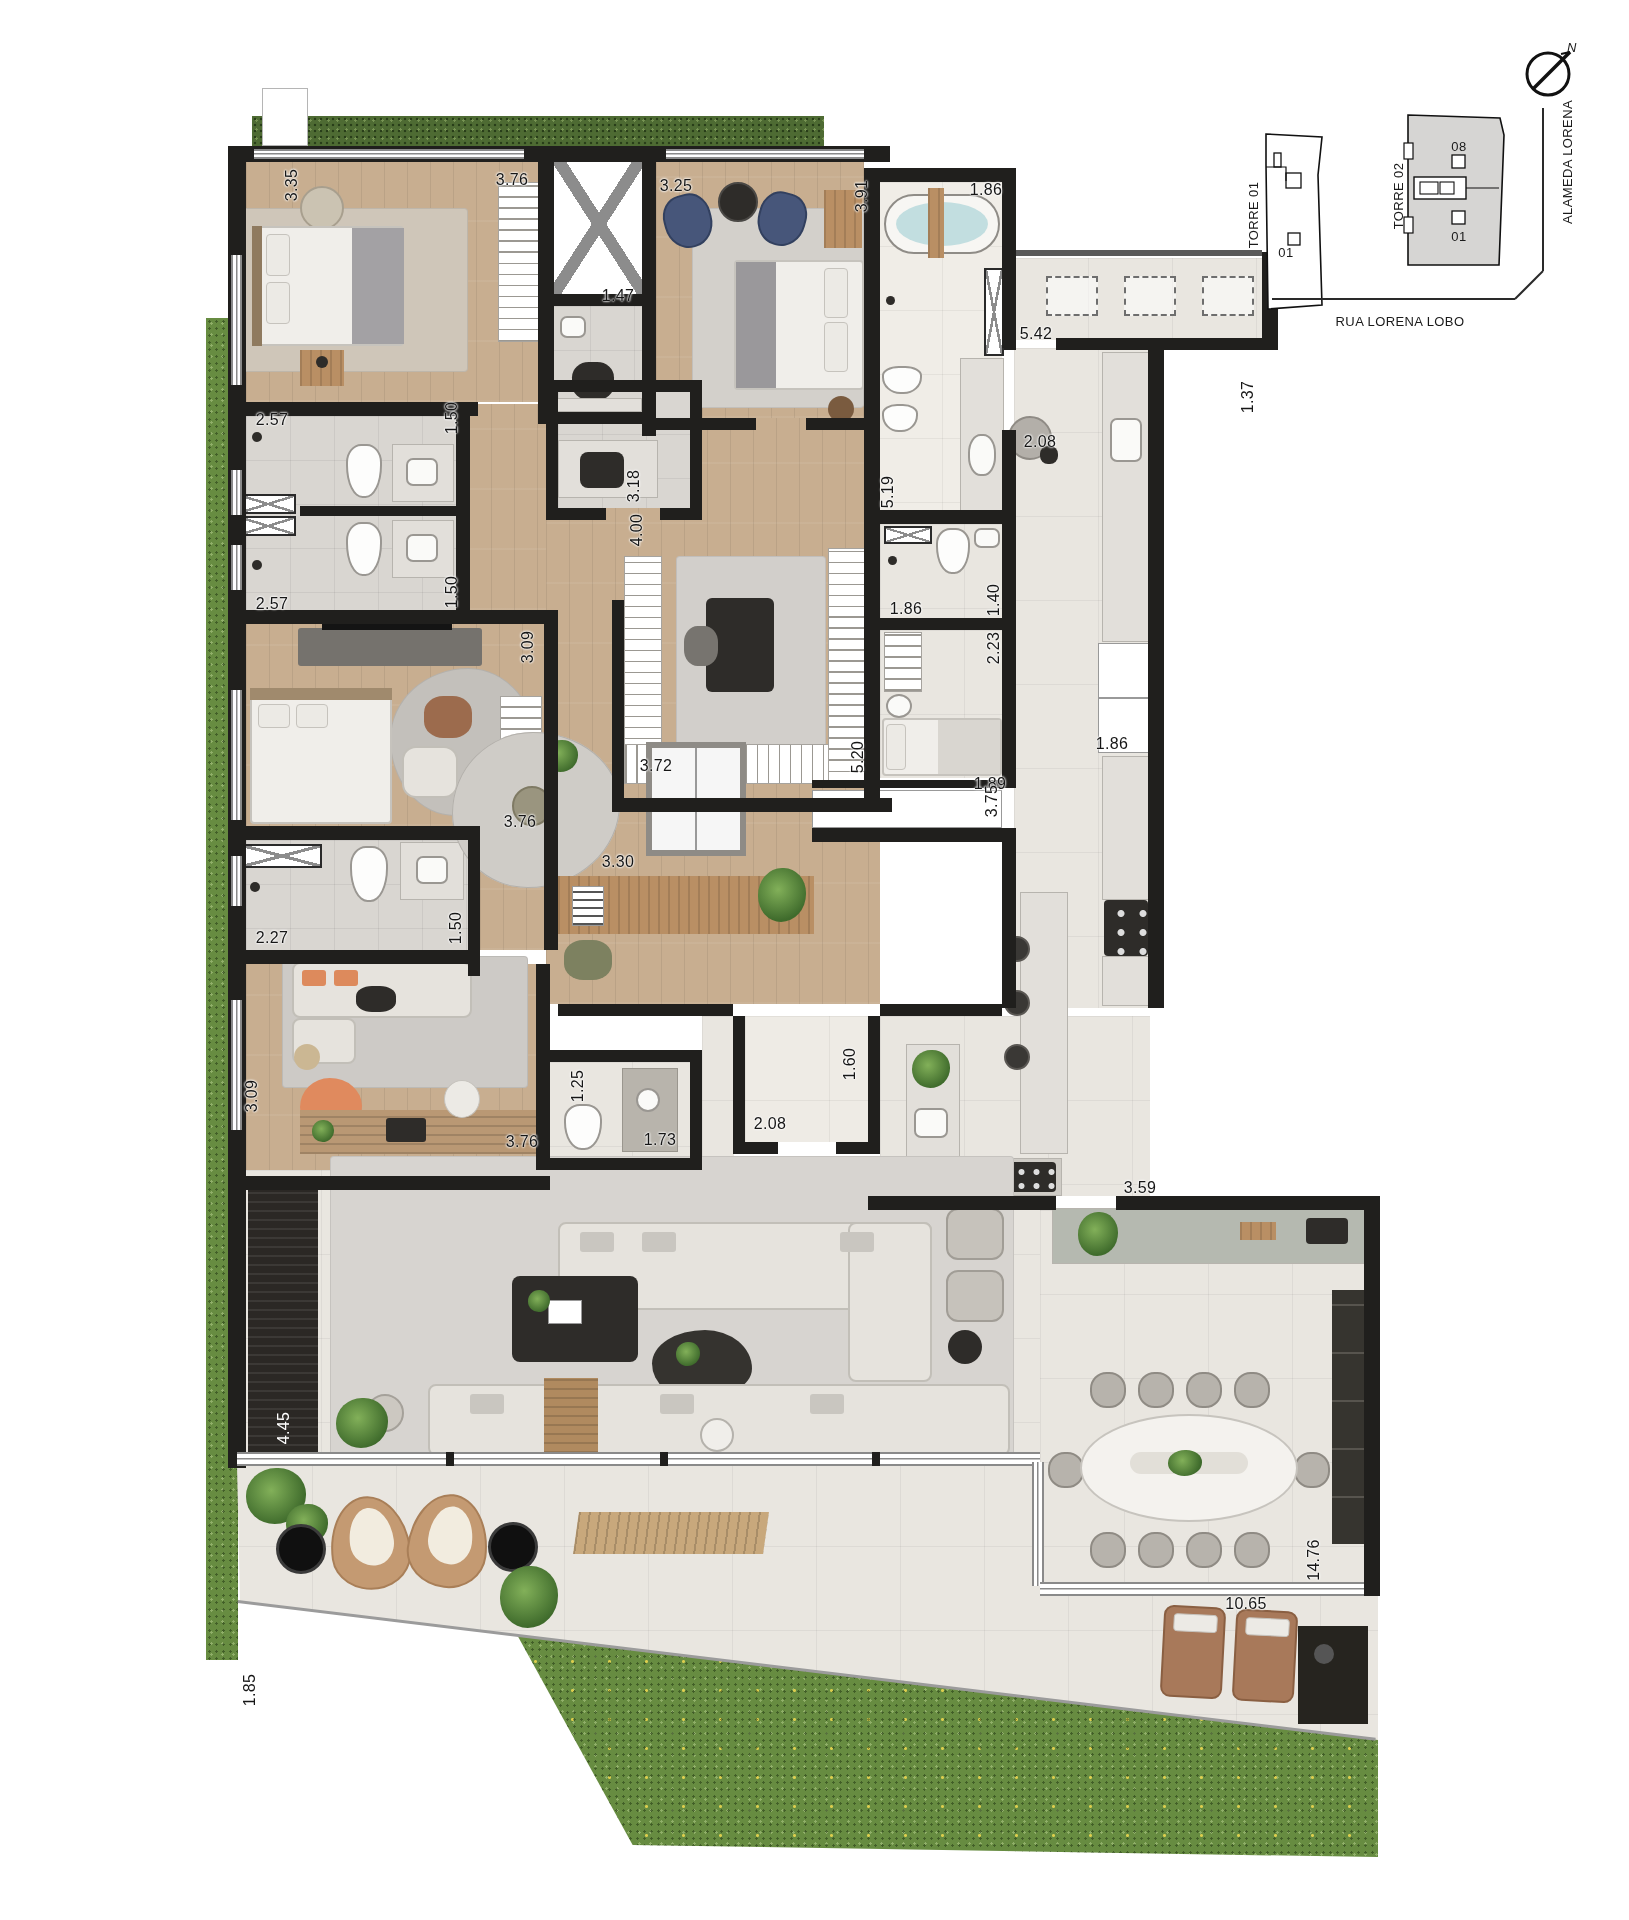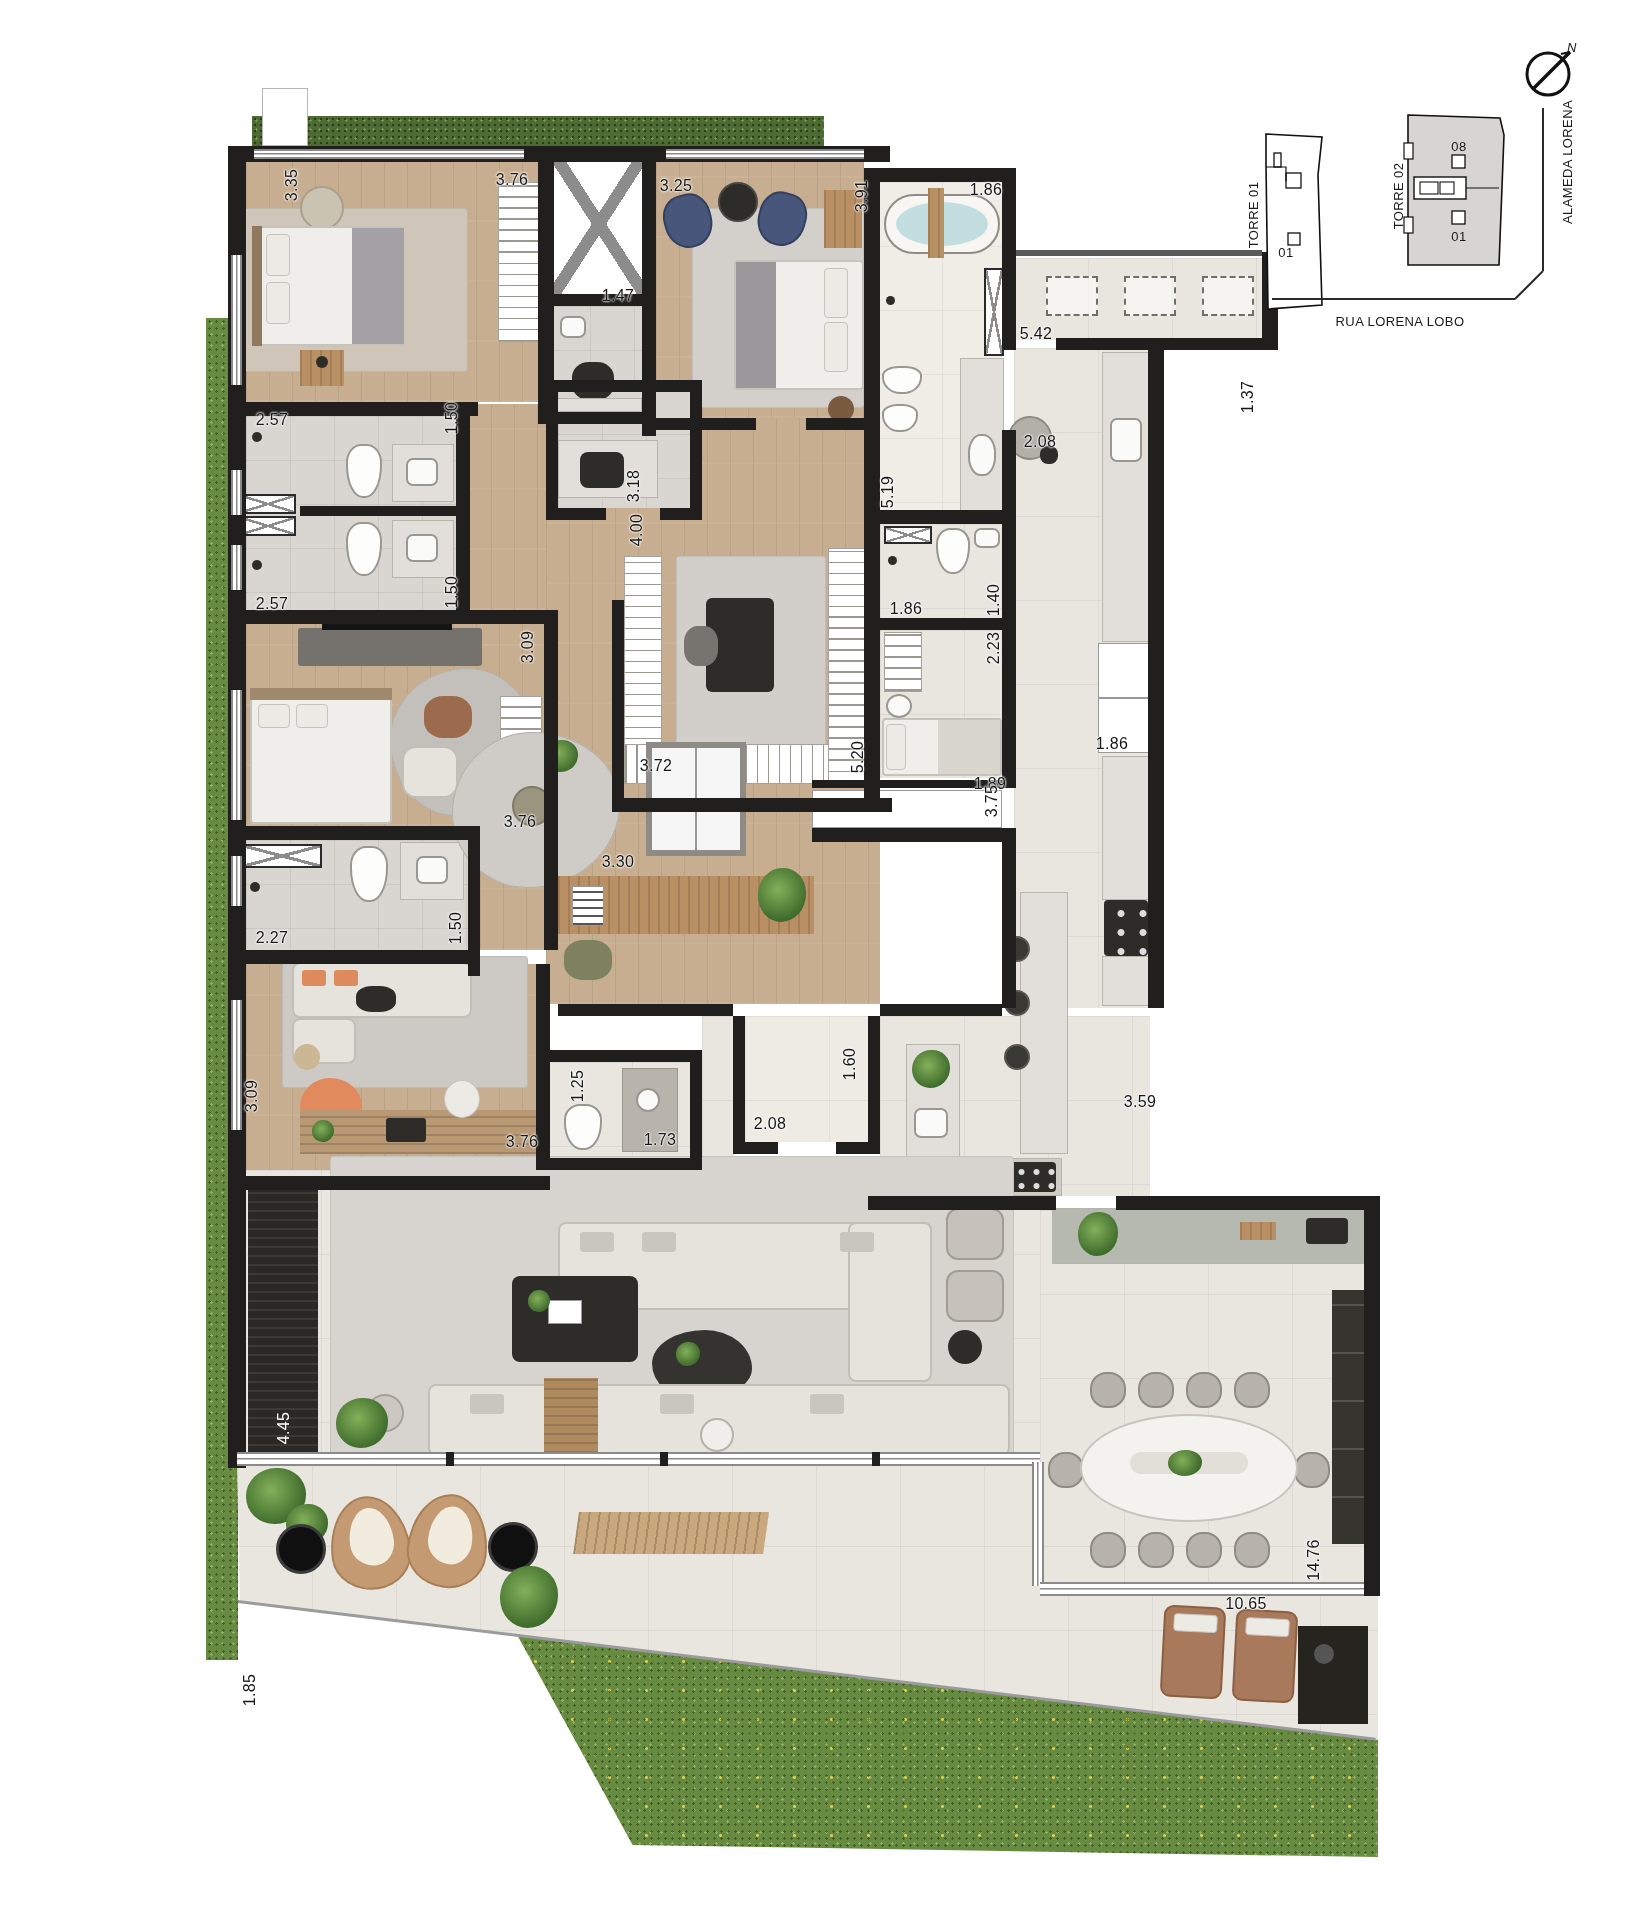--- a/index.html
+++ b/index.html
@@ -425,19 +425,19 @@
       <span class="lbl" style="left: 520px; top: 822px;">3.76</span>
       <span class="lbl" style="left: 272px; top: 938px;">2.27</span>
       <span class="lbl v" style="left: 456px; top: 928px;">1.50</span>
       <span class="lbl v" style="left: 252px; top: 1096px;">3.09</span>
       <span class="lbl" style="left: 522px; top: 1142px;">3.76</span>
       <span class="lbl v" style="left: 578px; top: 1086px;">1.25</span>
       <span class="lbl" style="left: 660px; top: 1140px;">1.73</span>
       <span class="lbl" style="left: 618px; top: 846px; margin-top: 16px;">3.30</span>
       <span class="lbl" style="left: 770px; top: 1124px;">2.08</span>
       <span class="lbl v" style="left: 850px; top: 1064px;">1.60</span>
-      <span class="lbl" style="left: 1140px; top: 1102px;">3.59</span>
+      <span class="lbl" style="left: 1140px; top: 1188px;">3.59</span>
       <span class="lbl v wl" style="left: 284px; top: 1428px;">4.45</span>
       <span class="lbl v" style="left: 1314px; top: 1560px;">14.76</span>
       <span class="lbl" style="left: 1246px; top: 1604px;">10.65</span>
       <span class="lbl v" style="left: 250px; top: 1690px;">1.85</span>
     </div>
 </div>
 
 </body></html>

